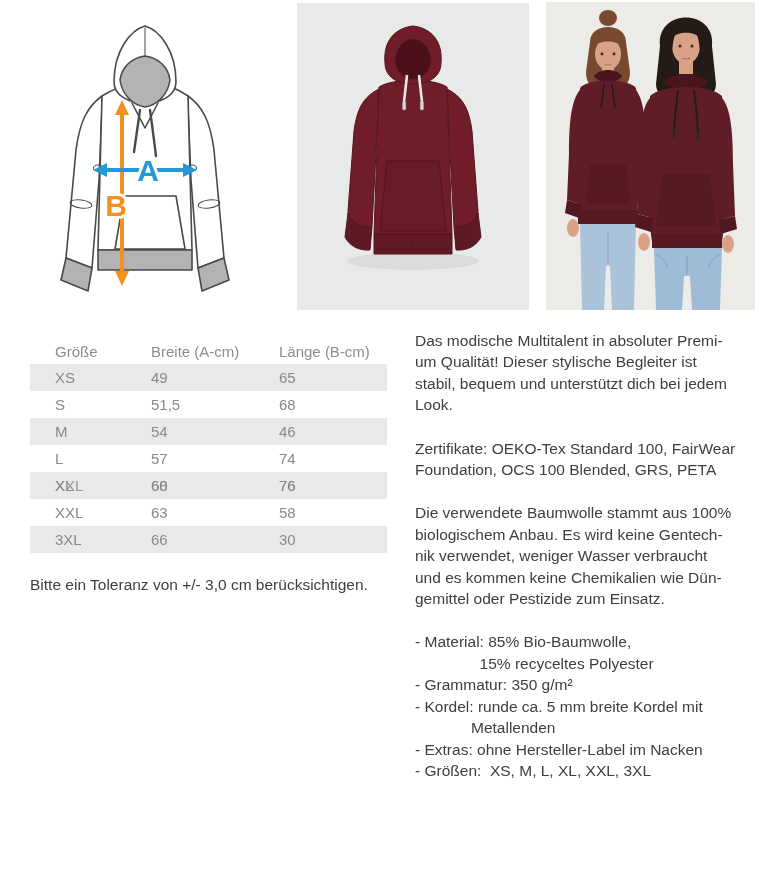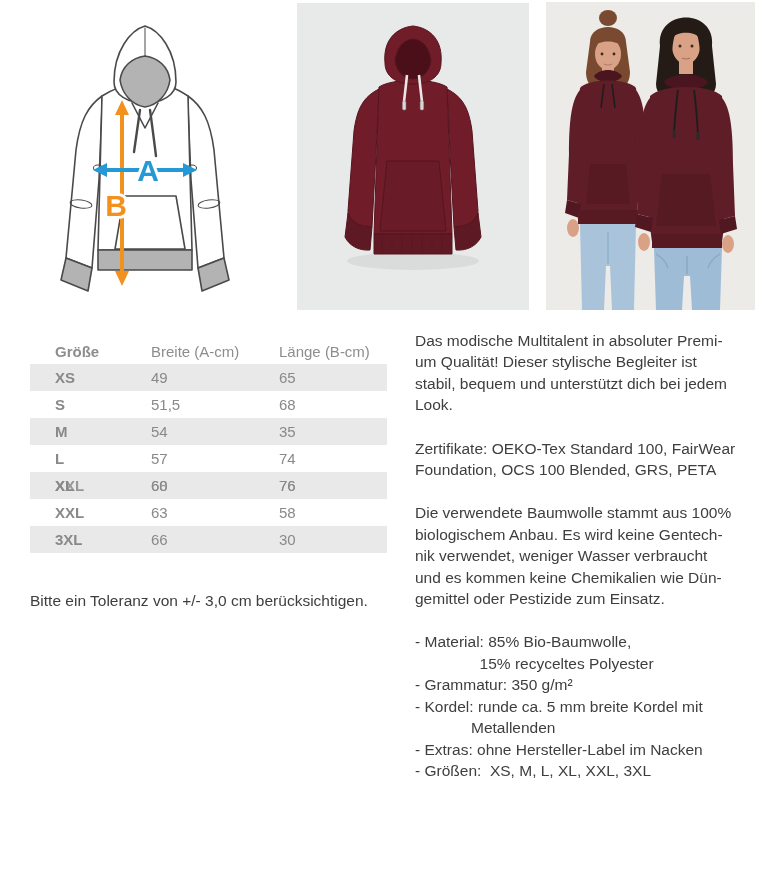--- a/index.html
+++ b/index.html
@@ -9,26 +9,26 @@
   figure{margin:0;}
   svg{display:block;}
 
   
   .table-block{left:30px;top:338px;width:357px;}
   table.size{border-collapse:collapse;table-layout:fixed;width:357px;
              font-size:15px;color:#898989;}
   table.size col.c1{width:120px;} table.size col.c2{width:128px;} table.size col.c3{width:109px;}
   table.size th{font-weight:400;text-align:left;color:#8d8d8d;height:24px;vertical-align:middle;}
   table.size td{height:25px;vertical-align:middle;}
-  table.size th:first-child, table.size td:first-child{padding-left:25px;font-weight:bold;}
+  table.size th:first-child, table.size td:first-child{padding-left:25px;}
   tbody tr:nth-child(odd){background:#e9e9e9;}
   .cellwrap{position:relative;display:inline-block;text-align:right;}
   .cellwrap .ghost{position:absolute;left:0;top:0;opacity:.85;}
 
-  .tolerance{left:30px;top:576px;width:380px;font-size:15.5px;color:#3e3e3e;margin-top:16px;}
+  .tolerance{left:30px;top:576px;width:380px;font-size:15.5px;color:#3e3e3e;}
 
   
   .desc{left:415px;top:322px;width:362px;font-size:15.5px;line-height:21.4px;color:#3e3e3e;}
   .desc p{margin:8px 0 22px 0;white-space:pre-wrap;}
   .desc p:last-child{margin-bottom:0;}
 </style>
 </head>
 <body>
 
 <figure class="abs" style="left:30px;top:18px;width:230px;height:287px;">
@@ -200,21 +200,21 @@
         <td>65</td>
       </tr>
       <tr>
         <td>S</td>
         <td>51,5</td>
         <td>68</td>
       </tr>
       <tr>
         <td>M</td>
         <td>54</td>
-        <td>35</td>
+        <td>46</td>
       </tr>
       <tr>
         <td>L</td>
         <td>57</td>
         <td>74</td>
       </tr>
       <tr>
         <td>
           <span class="cellwrap"><span>XL</span><span class="ghost">XXL</span></span>
         </td>

